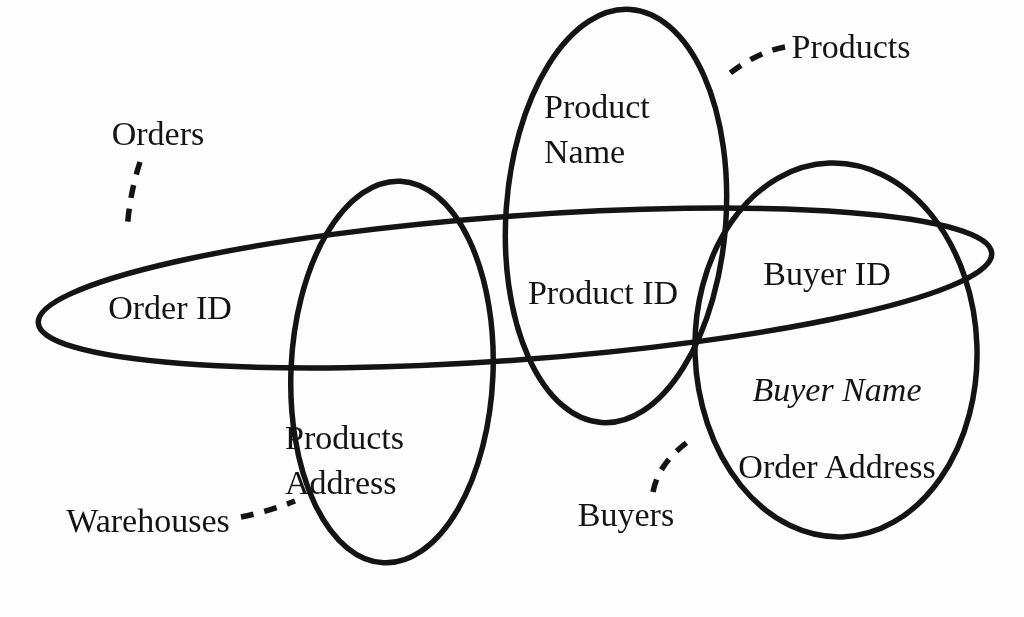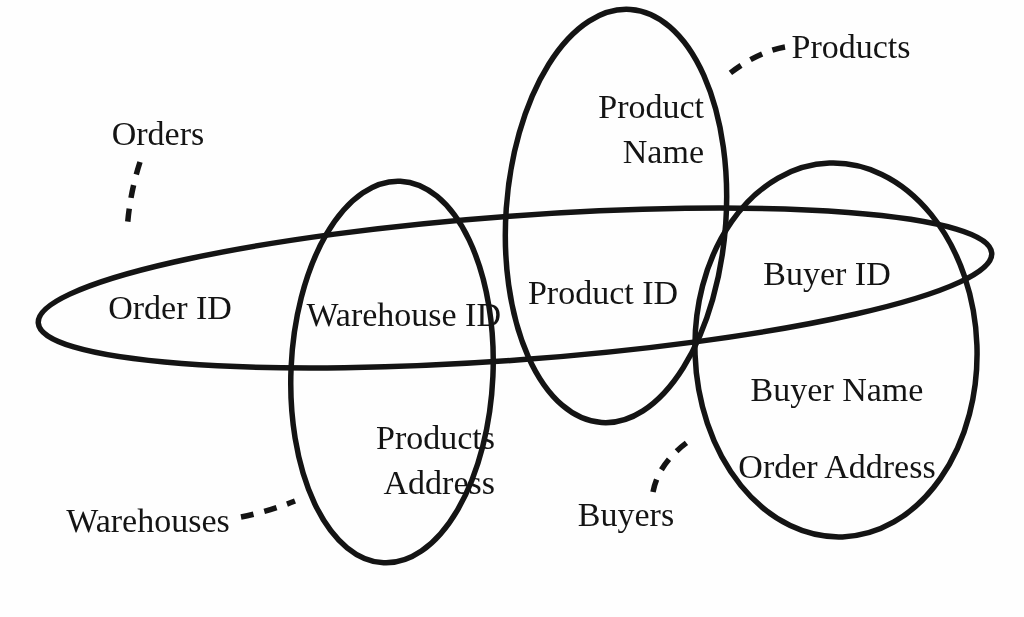--- a/index.html
+++ b/index.html
@@ -30,33 +30,33 @@
     fill: none;
     stroke: #141414;
     stroke-width: 5.5;
     stroke-dasharray: 13 11;
   }
   .lbl {
     position: absolute;
     transform: translate(-50%, -50%);
     font-size: 34px;
     line-height: 1.32;
-    text-align: right;
+    text-align: left;
     white-space: nowrap;
     color: #141414;
     user-select: none;
   }
   .lbl.wrap { white-space: normal; }
   .lbl.w-warehouse-id      { left: 401px; top: 315px; width: 200px; }
   .lbl.w-product-name      { left: 624px; top: 130px; width: 160px; }
   .lbl.w-warehouse-address { left: 390px; top: 461px; width: 210px; }
   .lbl.p-order-id      { left: 170px; top: 308px; }
   .lbl.p-product-id    { left: 603px; top: 293px; }
   .lbl.p-buyer-id      { left: 827px; top: 274px; }
-  .lbl.p-buyer-name    { left: 837px; top: 390px; }
+  .lbl.p-buyer-name    { left: 837px; top: 390px; font-style: italic; }
   .lbl.p-buyer-address { left: 837px; top: 467px; }
   .lbl.p-orders-label     { left: 158px; top: 134px; font-family: Liberation Serif, serif; }
   .lbl.p-products-label   { left: 851px; top: 47px;  }
   .lbl.p-warehouses-label { left: 148px; top: 521px; }
   .lbl.p-buyers-label     { left: 626px; top: 515px; }
 </style>
 </head>
 <body>
 
 <div class="stage">
@@ -76,21 +76,20 @@
     <path class="connector" d="M 241 517 Q 267 512 295 501"></path>
     <path class="connector" d="M 653 492 Q 659 460 695 437"></path>
   </svg>
 
   <div class="lbl p-orders-label">Orders</div>
   <div class="lbl p-products-label">Products</div>
   <div class="lbl p-warehouses-label">Warehouses</div>
   <div class="lbl p-buyers-label">Buyers</div>
 
   <div class="lbl p-order-id">Order ID</div>
-  <div class="lbl wrap w-warehouse-id">Warehouse ID</div>
   <div class="lbl p-product-id">Product ID</div>
   <div class="lbl p-buyer-id">Buyer ID</div>
   <div class="lbl wrap w-product-name">Product Name</div>
   <div class="lbl wrap w-warehouse-address">Products Address</div>
   <div class="lbl p-buyer-name">Buyer Name</div>
   <div class="lbl p-buyer-address">Order Address</div>
 
 </div>
 
 </body></html>

